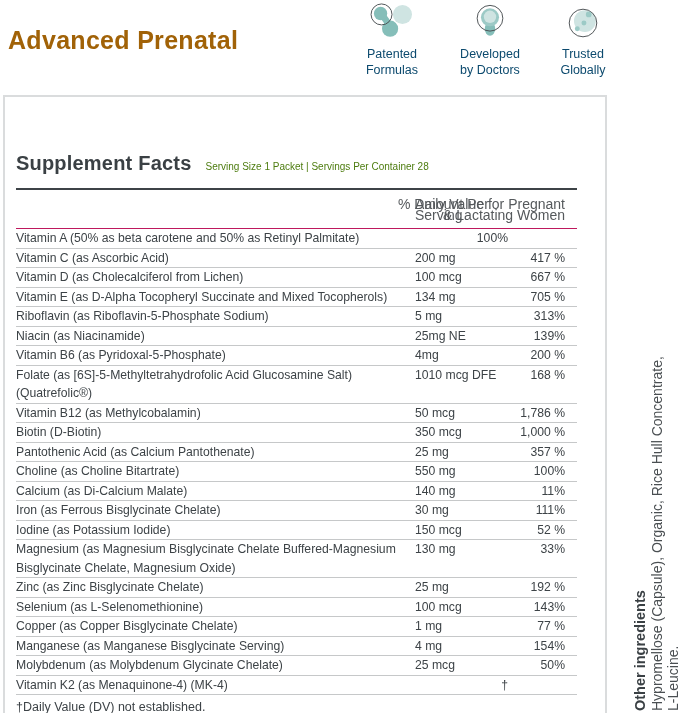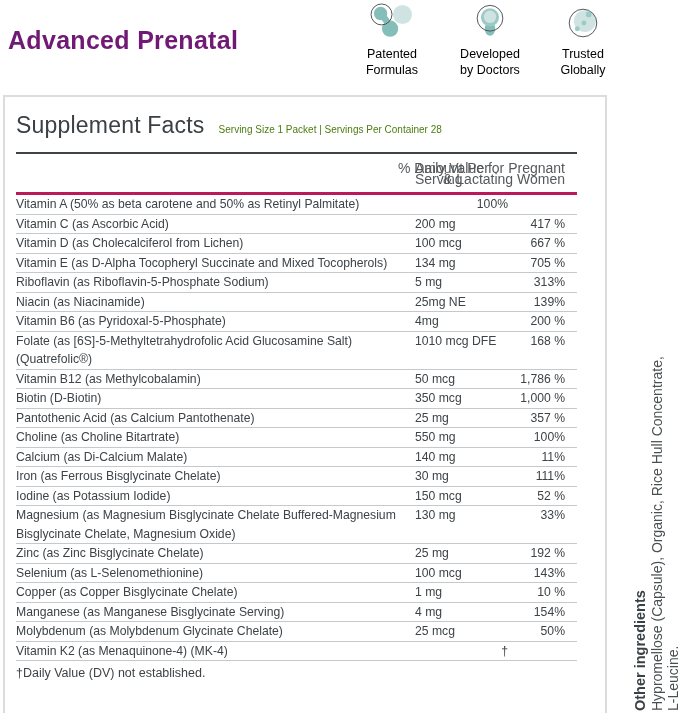--- a/index.html
+++ b/index.html
@@ -1,39 +1,39 @@
 <!DOCTYPE html>
 <html><head>
 <meta charset="utf-8">
 <style>
   * { margin:0; padding:0; box-sizing:border-box; }
   html,body { width:679px; height:713px; background:#ffffff; overflow:hidden;
     font-family:"Liberation Sans", sans-serif; color:#3d4347; position:relative; }
 
   
   .page-title { position:absolute; left:8px; top:26px; font-size:25px;
-    font-weight:700; letter-spacing:.3px; color:#701a75; }
+    font-weight:700; letter-spacing:.3px; color:#a16207; }
   .badges { position:absolute; left:344px; top:3px; display:flex; align-items:flex-start; }
   .badge { display:flex; flex-direction:column; align-items:center; }
   .badge-1 { width:96px; } .badge-2 { width:100px; } .badge-3 { width:86px; }
   .badge svg { height:40px; margin-bottom:3px; }
-  .badge-label { font-size:12.5px; line-height:16px; text-align:center; color:#000000; }
+  .badge-label { font-size:12.5px; line-height:16px; text-align:center; color:#0c4a6e; }
 
   
   .panel { position:absolute; left:3px; top:95px; width:604px; height:630px;
     background:#fff; border:2px solid #dadcdd; padding:15px 28px 0 11px; }
   .sf-header { display:flex; align-items:baseline; }
-  .sf-title { font-size:23px; font-weight:400; letter-spacing:.2px; color:#3a4044; }
+  .sf-title { font-size:20px; font-weight:700; letter-spacing:.2px; color:#3a4044;margin-top:40px; }
   .sf-serving { font-size:10px; margin-left:14px; color:#4d7c0f; }
   .thick-rule { height:2px; background:#3d4347; margin-top:13px; }
   .col-headers { position:relative; height:38px; font-size:14px; color:#55595c; }
   .amount-header { position:absolute; left:399px; top:9px; line-height:11px; }
   .dv-header { position:absolute; right:12px; top:9px; line-height:11px; text-align:right; }
 
-  .rows { border-top:3px solid #be185d; }
+  .rows { border-top:1px solid #be185d; }
   .row { display:grid; grid-template-columns:399px 105px 57px; align-items:start;
     border-bottom:1px solid #c6c8c9; font-size:12.2px; line-height:18.5px;
     padding:0; color:#3d4347; }
   .cell-name { padding-right:8px; }
   .cell-dv { text-align:right; padding-right:12px; }
   .footnote { padding:5px 0 8px 0; font-size:12.5px; color:#3d4347; }
 
   
   .other-ingredients { position:absolute; left:631px; top:711px; width:438px;
     transform-origin:0 0; transform:rotate(-90deg); font-size:14px; color:#4a4f52; }
@@ -209,21 +209,21 @@
 
   <div class="row">
     <div class="cell-name">Selenium (as L-Selenomethionine)</div>
     <div class="cell-amount">100 mcg</div>
     <div class="cell-dv">143%</div>
   </div>
 
   <div class="row">
     <div class="cell-name">Copper (as Copper Bisglycinate Chelate)</div>
     <div class="cell-amount">1 mg</div>
-    <div class="cell-dv">10 %</div>
+    <div class="cell-dv">77 %</div>
   </div>
 
   <div class="row">
     <div class="cell-name">Manganese (as Manganese Bisglycinate Serving)</div>
     <div class="cell-amount">4 mg</div>
     <div class="cell-dv">154%</div>
   </div>
 
 
   <div class="row">

